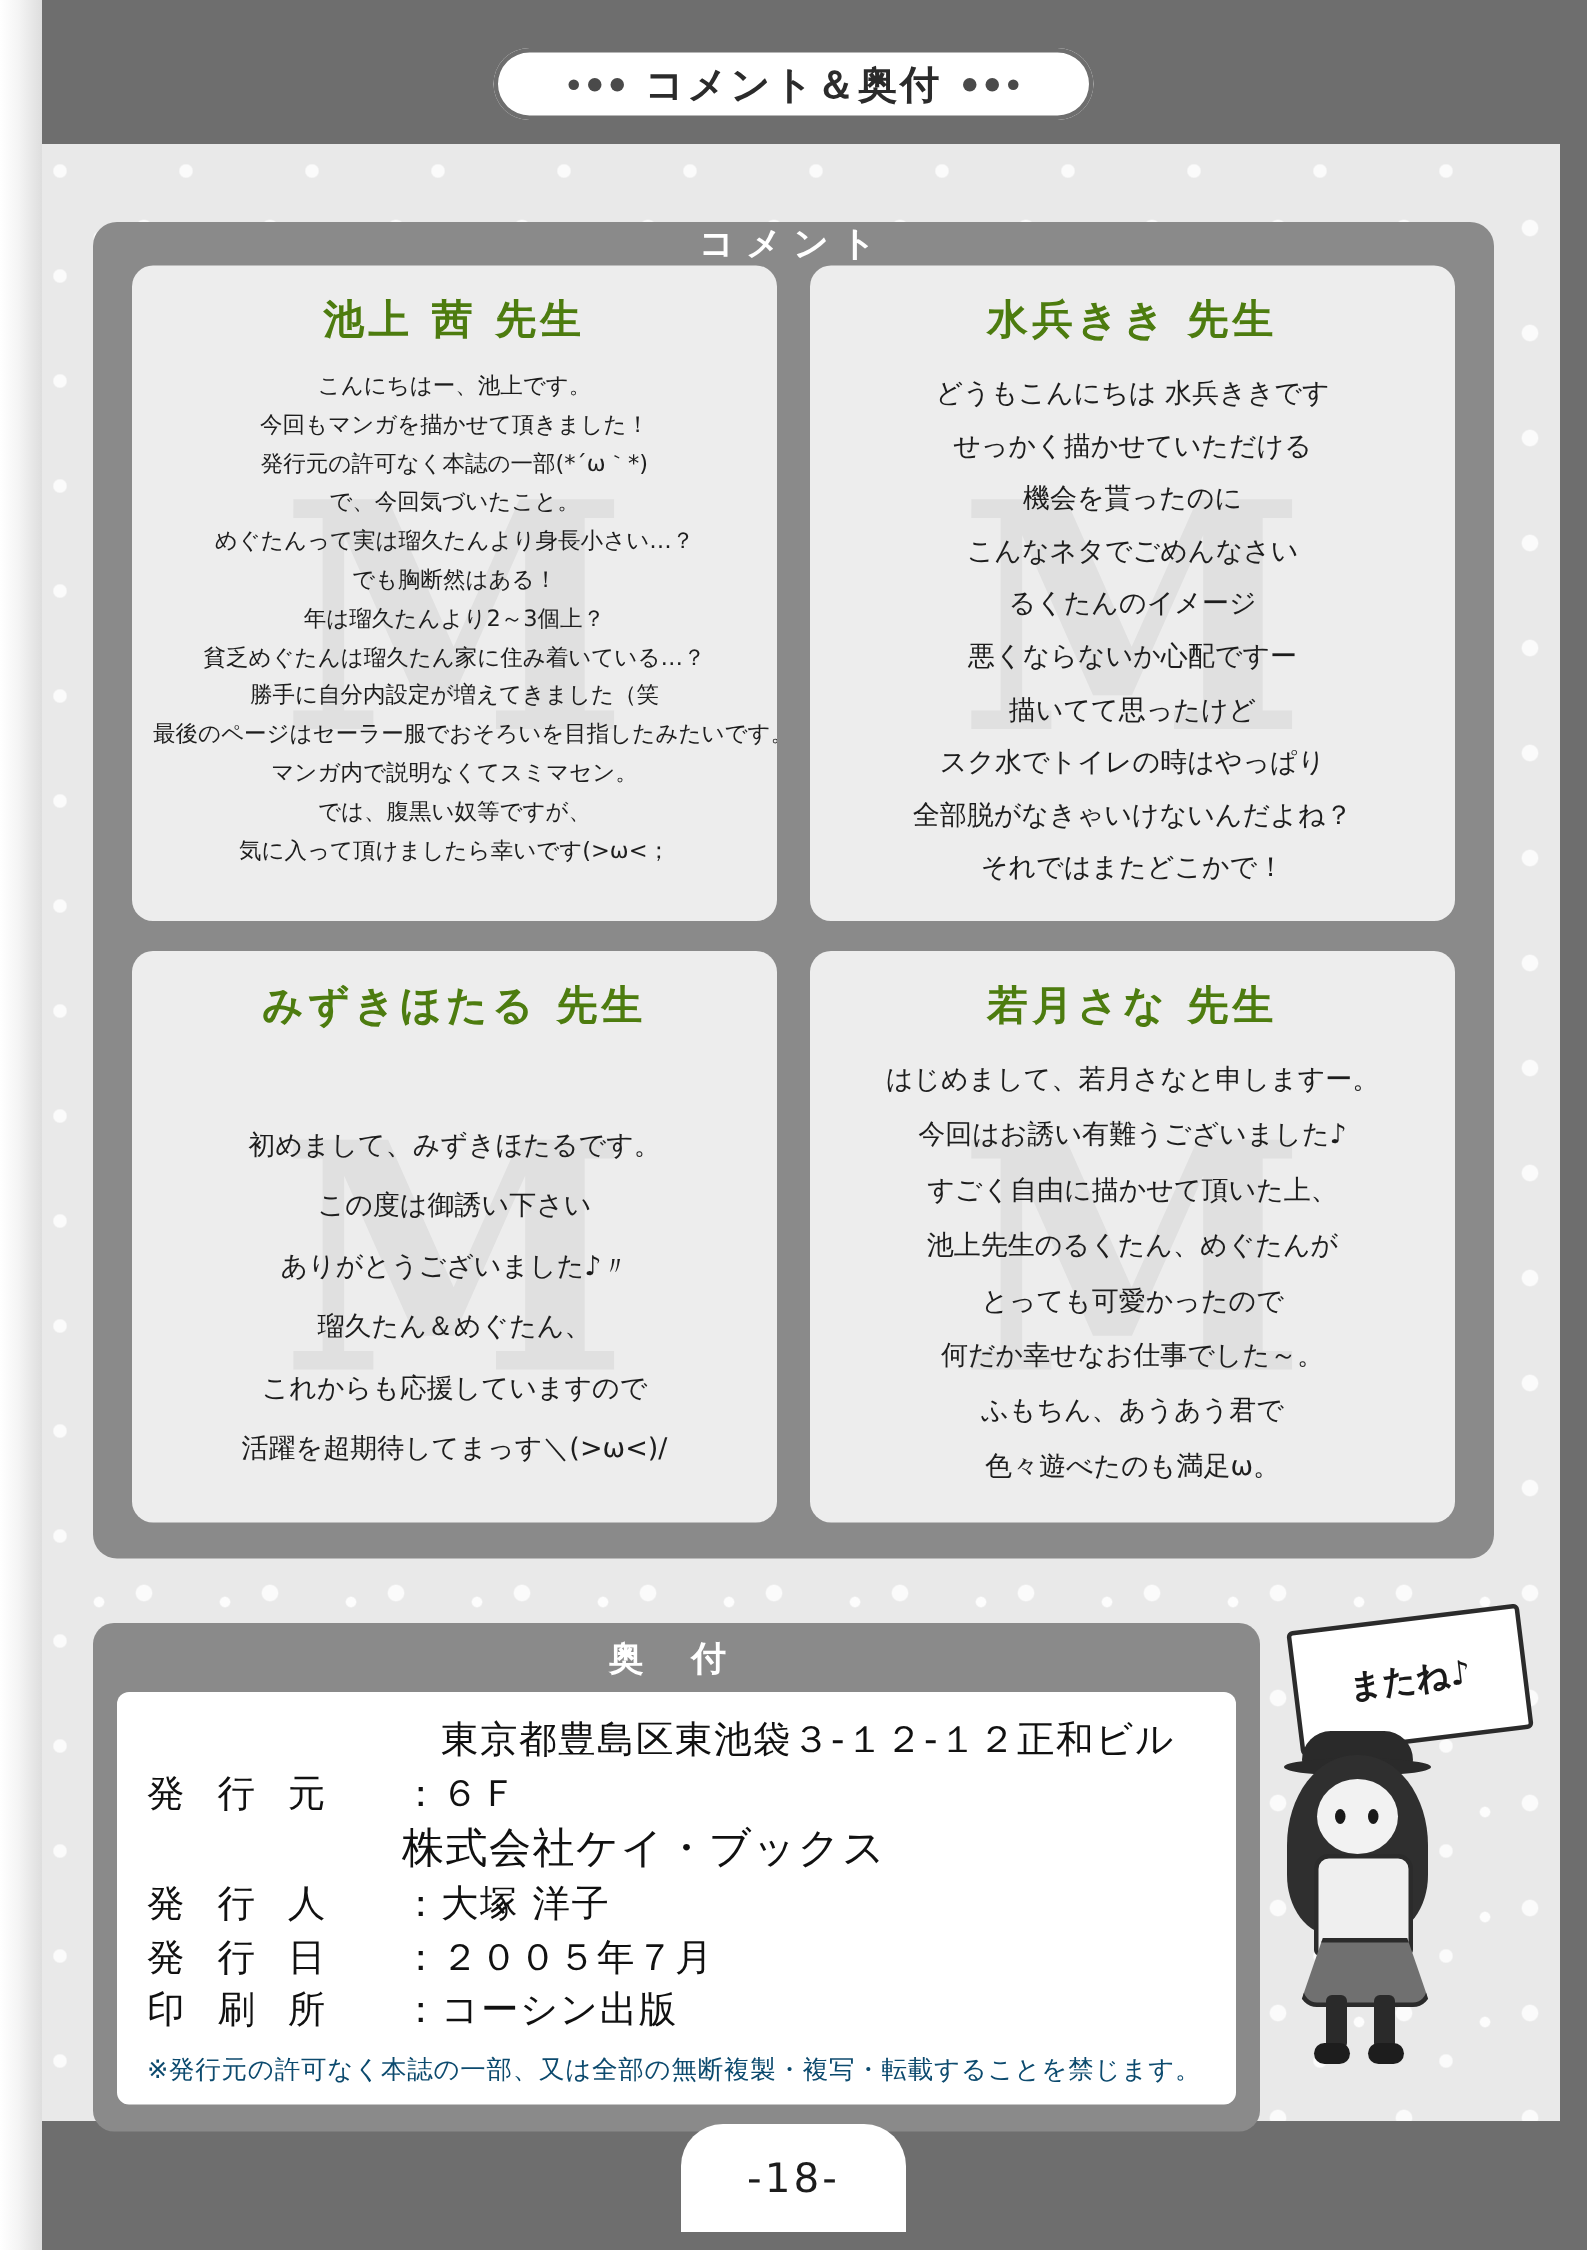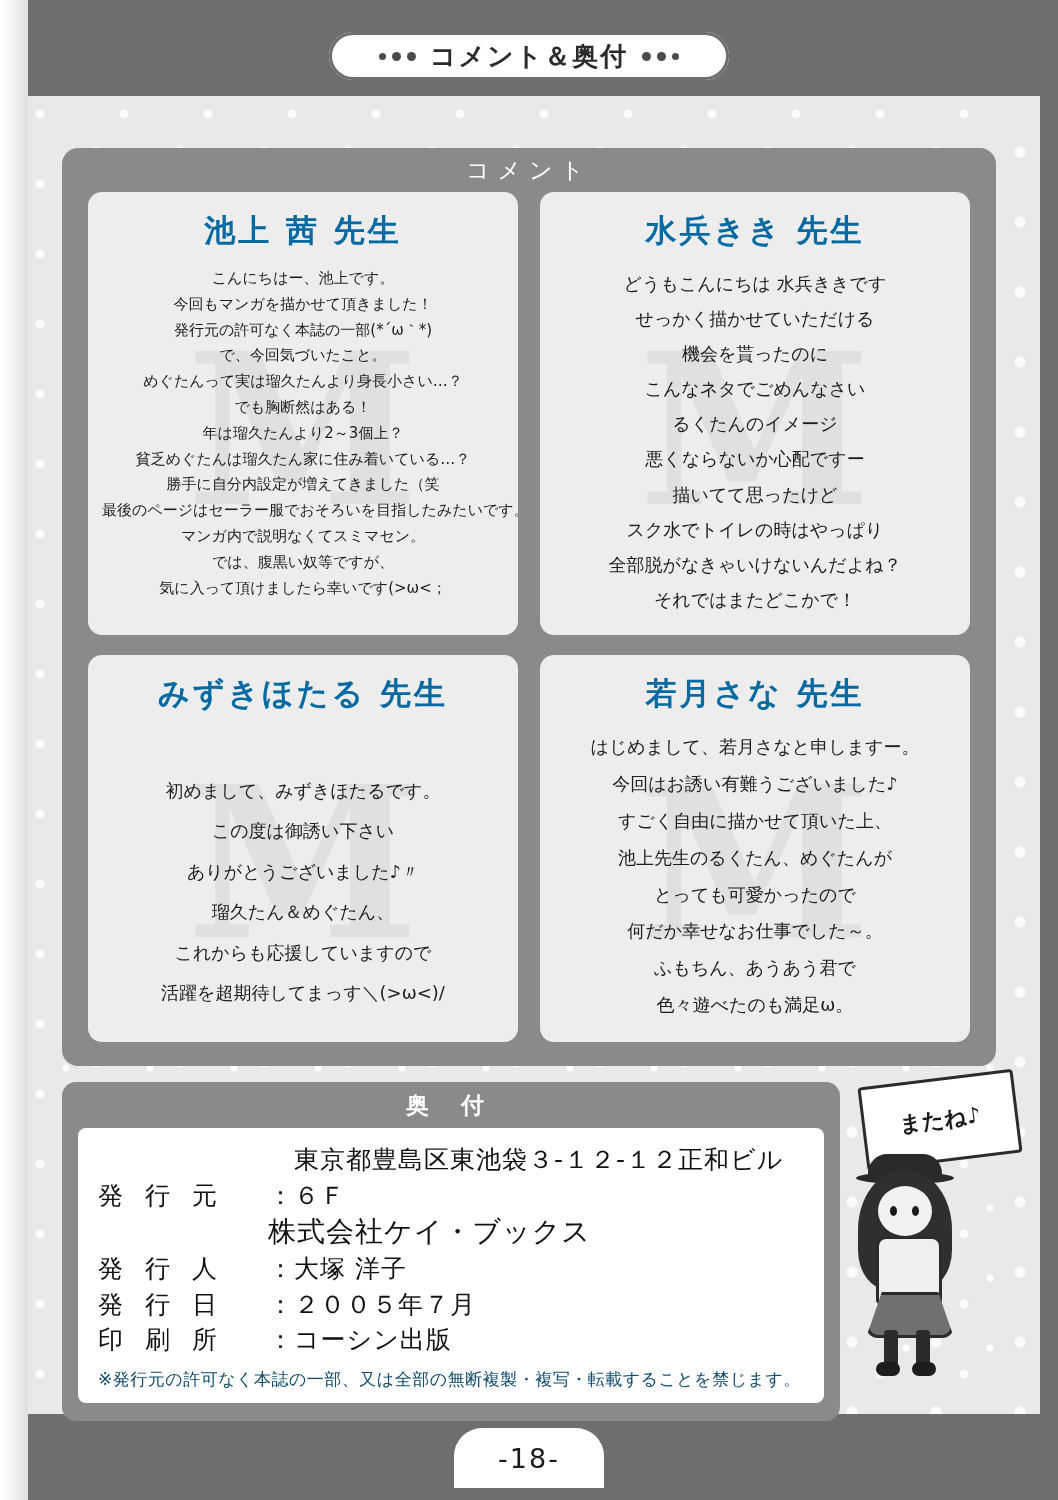--- a/index.html
+++ b/index.html
@@ -93,27 +93,27 @@
   .comment-panel {
     position: absolute;
     left: 62px;
     top: 148px;
     width: 934px;
     background: #8a8a8a;
     border-radius: 16px;
     padding: 0 0 24px 0;
   }
   .panel-head {
-    height: 44px;
+    height: 29px;
     display: flex;
     align-items: center;
     justify-content: center;
     color: #ffffff;
     font-size: 23px;
-    font-weight: normal;
+    font-weight: bold;
     letter-spacing: 8px;
   }
   .cards {
     display: grid;
     grid-template-columns: 1fr 1fr;
     gap: 20px 22px;
     padding: 0 26px;
   }
   .card {
     position: relative;
@@ -137,23 +137,23 @@
     line-height: 1;
     pointer-events: none;
     user-select: none;
   }
   .card-inner {
     position: relative;
     z-index: 2;
     text-align: center;
   }
   .author {
-    font-size: 31px;
-    font-weight: bold;
-    color: #0369a1;
+    font-size: 27px;
+    font-weight: bold;
+    color: #4d7c0f;
     letter-spacing: 3px;
     margin-bottom: 14px;
   }
   .body-lines {
     font-size: 15px;
     line-height: 1.72;
     color: #1d1d1d;
   }
   .body-lines.big {
     font-size: 18px;
@@ -321,21 +321,21 @@
   }
   .mascot-fig .shoe.l { left: 44px; }
   .mascot-fig .shoe.r { left: 80px; }
 
   .page-number {
     position: absolute;
     left: 50%;
     transform: translateX(-50%);
     bottom: 12px;
     width: 150px;
-    height: 60px;
+    height: 72px;
     background: #ffffff;
     border-radius: 28px 28px 0 0;
     display: flex;
     align-items: center;
     justify-content: center;
     font-size: 27px;
     color: #1c1c1c;
     letter-spacing: 2px;
   }
 </style>

